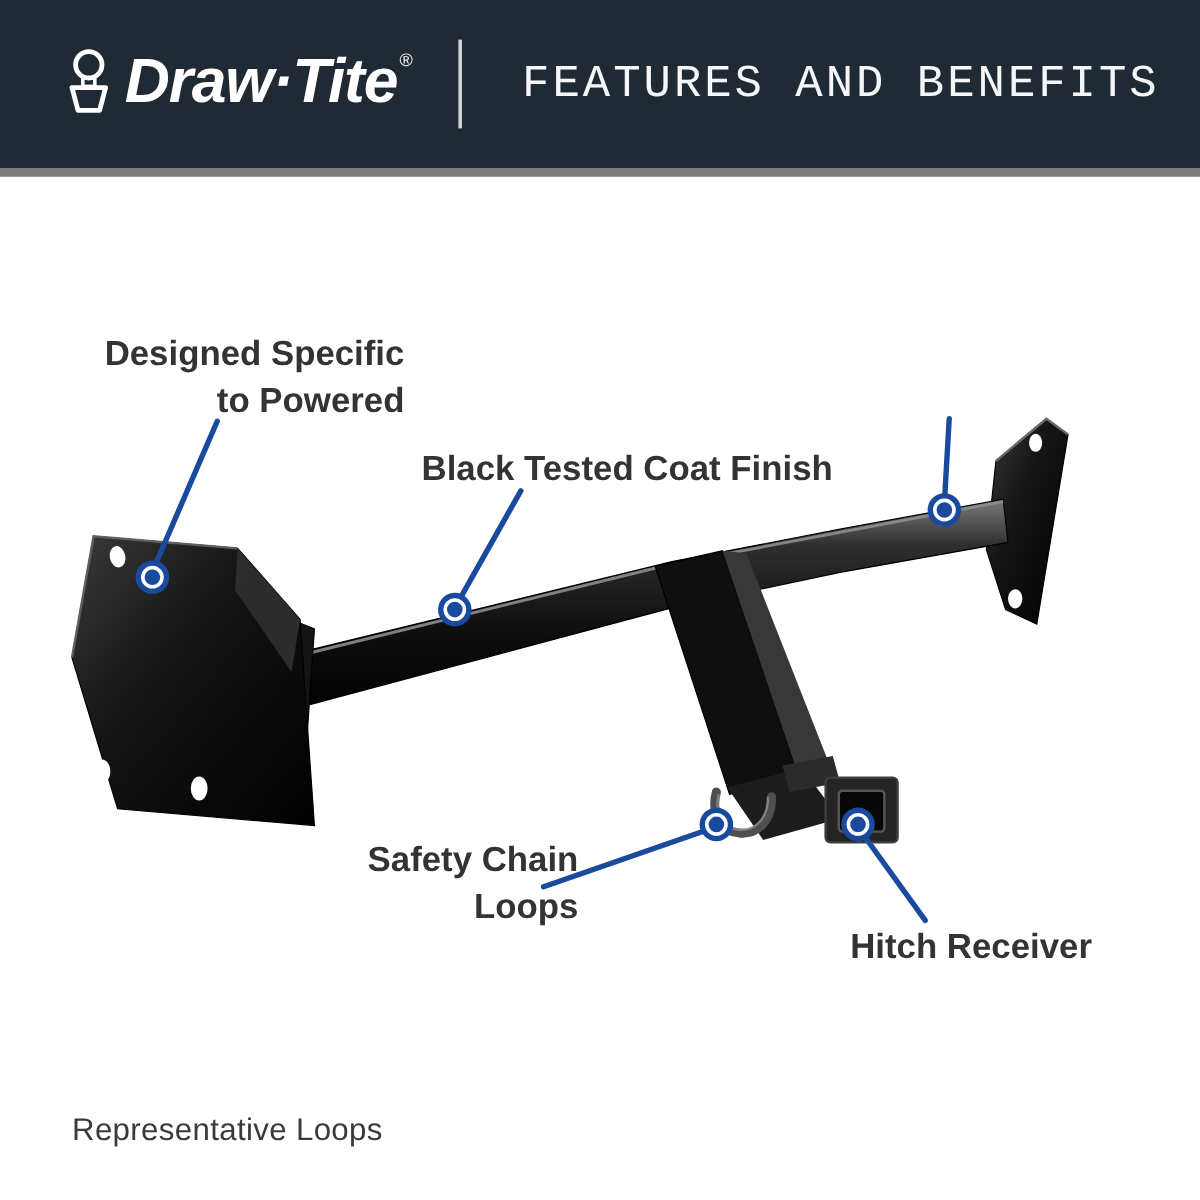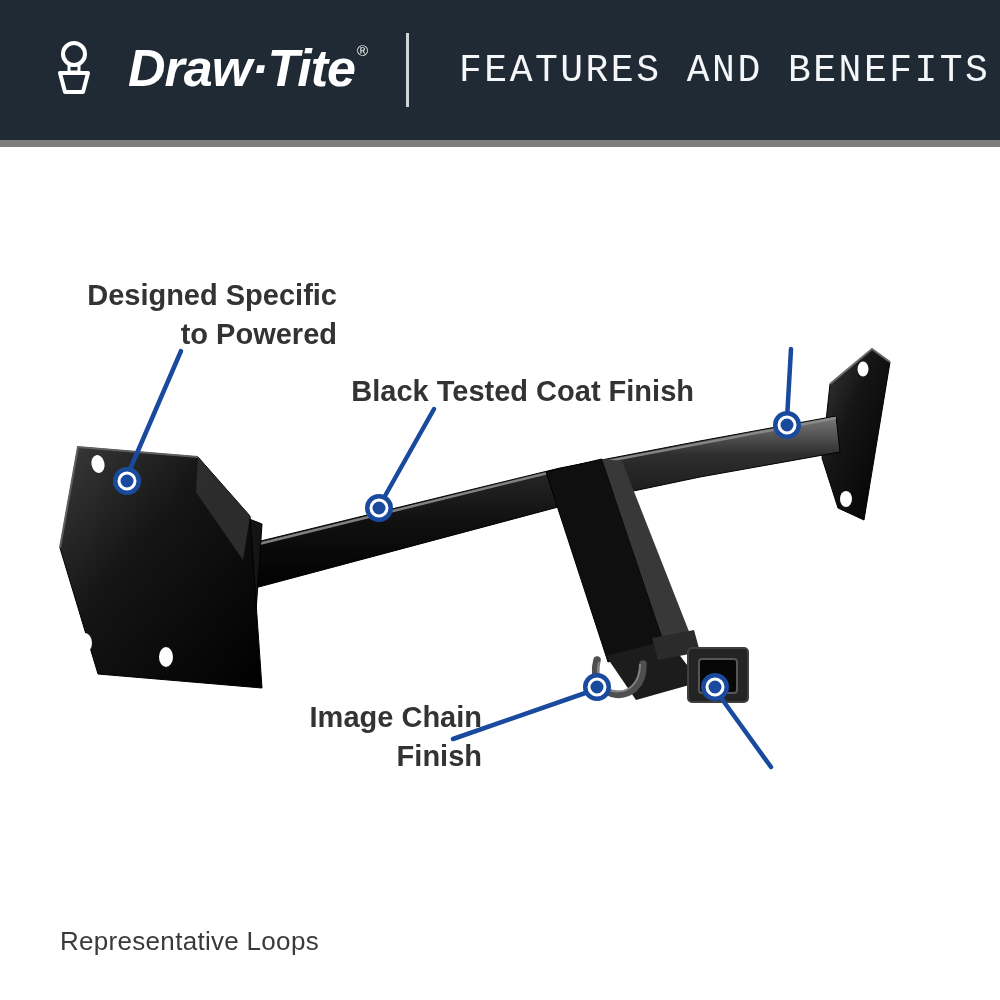--- a/index.html
+++ b/index.html
@@ -17,21 +17,21 @@
   .accent-line{stroke:var(--accent-blue,#1a4a9e);stroke-width:4.5;stroke-linecap:round;}
   .accent-fill{fill:var(--accent-blue,#1a4a9e);}
   .marker-ring{fill:none;stroke:#ffffff;stroke-width:3;}
   .header{
     position:absolute;left:0;top:0;width:1000px;height:140px;
     background:var(--header-bg,#1f2a35);
     border-bottom:7px solid var(--divider-gray,#7d7d7d);
     display:flex;align-items:center;
     box-sizing:content-box;
   }
-  .logo{display:flex;align-items:flex-start;padding-left:52px;gap:24px;}
+  .logo{display:flex;align-items:flex-start;padding-left:52px;}
   .ball-icon{width:44px;height:64px;margin-top:4px;margin-right:8px;}
   .brand{
     color:#ffffff;font-weight:bold;font-style:italic;
     font-size:52px;letter-spacing:-1px;line-height:64px;
   }
   .reg{color:#ffffff;font-size:15px;vertical-align:top;line-height:30px;margin-left:2px;}
   .vdiv{
     width:3px;height:74px;background:#cfd4d9;margin-left:38px;margin-right:50px;
   }
   .htitle{
@@ -162,22 +162,23 @@
     <div>Designed Specific</div>
     <div>to Powered</div>
   </div>
 
   <div class="callout" style="left:302px;top:372px;width:392px;">
     <div>Black Tested Coat Finish</div>
   </div>
 
 
   <div class="callout" style="left:282px;top:698px;width:200px;">
-    <div>Image Chain</div>
-    <div>Finish</div>
+    <div>Safety Chain</div>
+    <div>Loops</div>
   </div>
 
   <div class="callout" style="left:690px;top:770px;width:220px;">
+    <div>Hitch Receiver</div>
   </div>
 
   <div class="footnote">Representative Loops</div>
 
 </div>
 
 </body></html>

